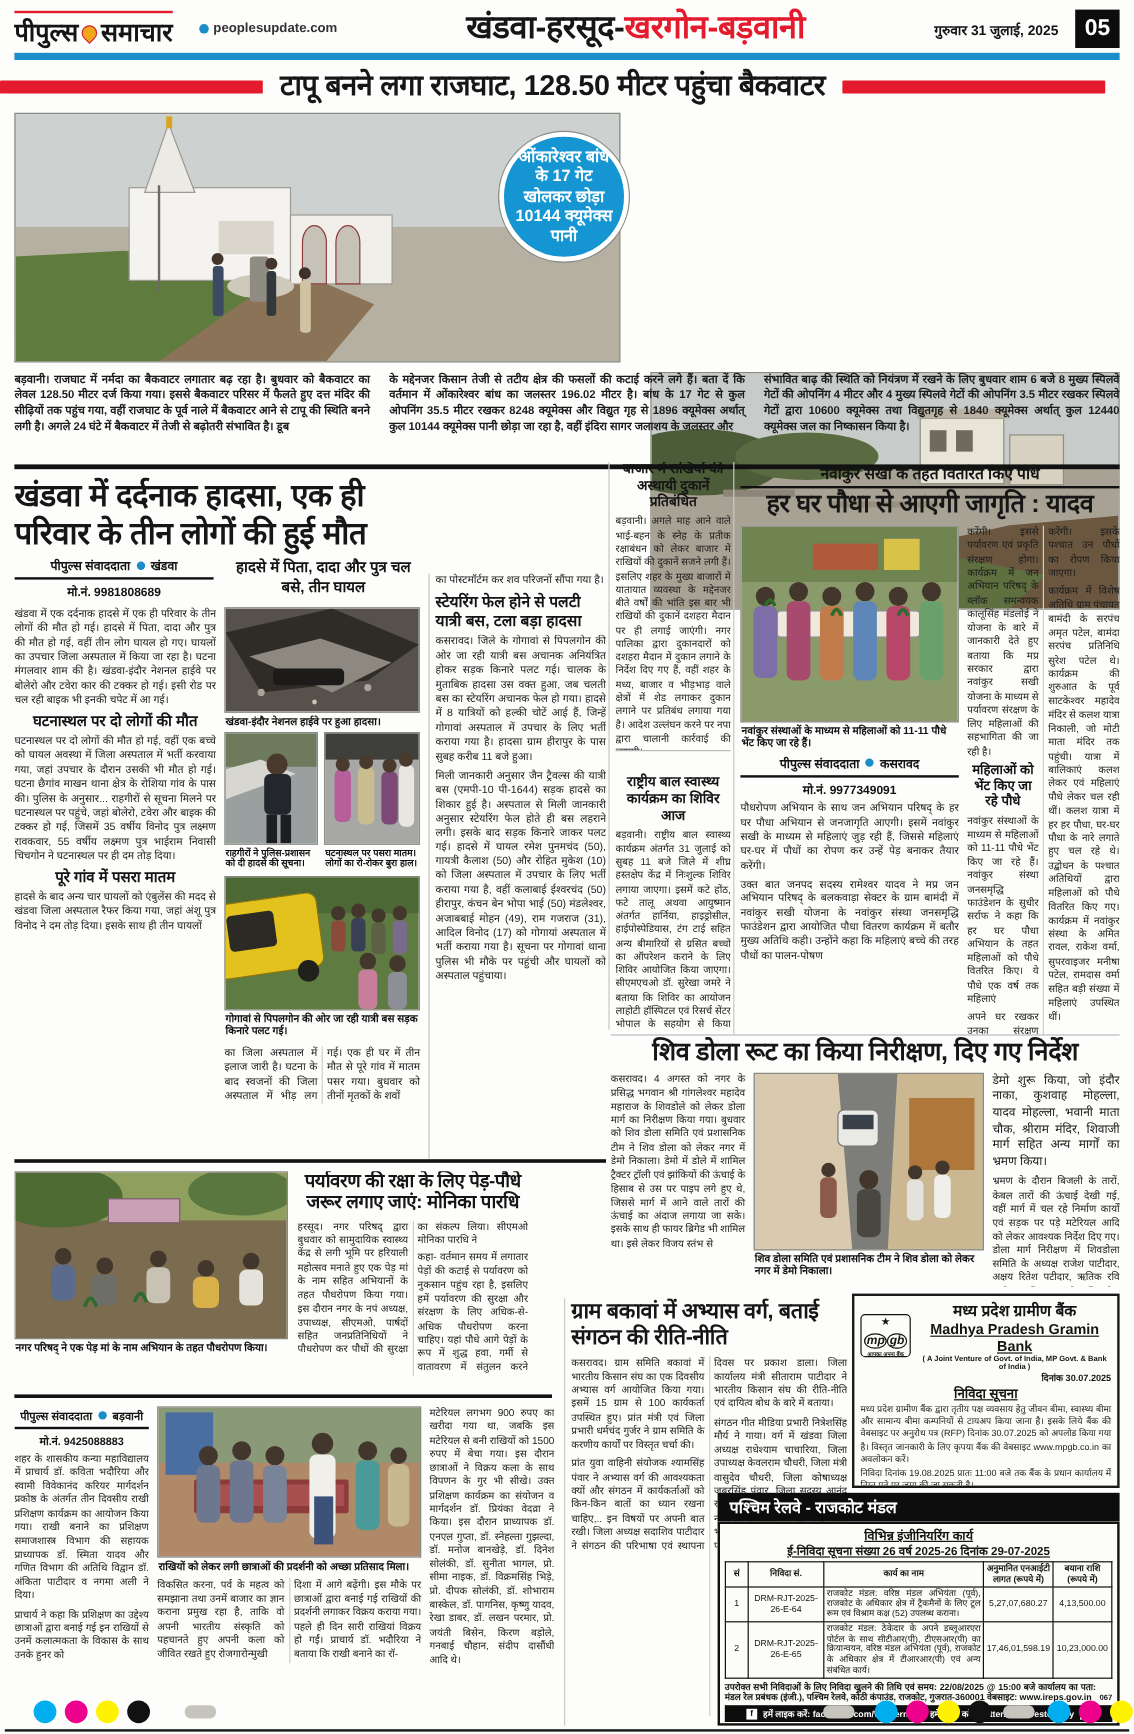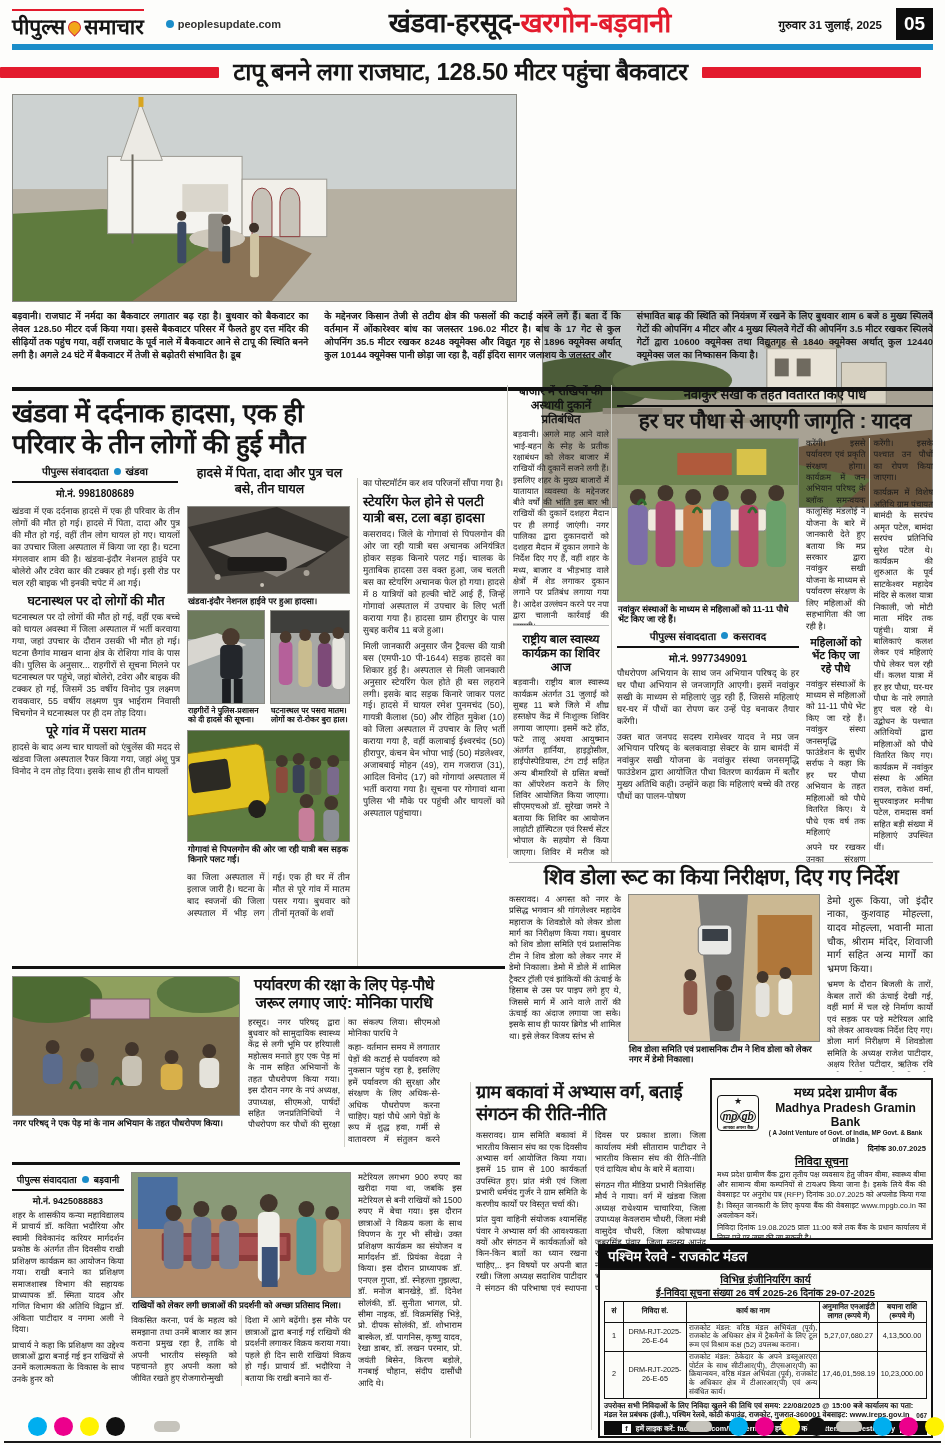--- a/index.html
+++ b/index.html
@@ -94,20 +94,23 @@
         <rect x="233" y="48" width="14" height="18" fill="#6f6a5f"></rect>
         <rect x="255" y="48" width="14" height="18" fill="#6f6a5f"></rect>
         <rect x="300" y="52" width="45" height="42" fill="#d8d2c2" stroke="#8f8c82"></rect>
         <rect x="222" y="30" width="78" height="8" fill="#b9b2a2"></rect>
         <polygon points="391,198 391,120 300,128 200,150 260,198" fill="#6b5740"></polygon>
         <polygon points="120,198 230,150 330,170 300,198" fill="#5e7040"></polygon>
         <rect x="60" y="98" width="60" height="6" fill="#8d8678"></rect>
         <rect x="150" y="108" width="90" height="5" fill="#97907f"></rect>
       </svg>
     </div>
+    <div class="abs" style="left:404px;top:16px;width:108px;height:108px;border-radius:50%;background:#1595d2;border:4px solid #fff;box-shadow:0 0 0 1px #8a8a84;display:flex;align-items:center;justify-content:center;text-align:center;padding:6px;">
+      <div style="color:#fff;font-size:13.5px;font-weight:800;line-height:1.22;">ओंकारेश्वर बांध के 17 गेट खोलकर छोड़ा 10144 क्यूमेक्स पानी</div>
+    </div>
   </div>
 
   <div class="abs mc3 clip" style="left:12px;top:310px;width:921px;height:73px;">
     <p class="bt bt9" style="font-weight:700;margin:0;">बड़वानी। राजघाट में नर्मदा का बैकवाटर लगातार बढ़ रहा है। बुधवार को बैकवाटर का लेवल 128.50 मीटर दर्ज किया गया। इससे बैकवाटर परिसर में फैलते हुए दत्त मंदिर की सीढ़ियों तक पहुंच गया, वहीं राजघाट के पूर्व नाले में बैकवाटर आने से टापू की स्थिति बनने लगी है। अगले 24 घंटे में बैकवाटर में तेजी से बढ़ोतरी संभावित है। डूब</p>
     <p class="bt bt9" style="font-weight:700;margin:0;">के मद्देनजर किसान तेजी से तटीय क्षेत्र की फसलों की कटाई करने लगे हैं। बता दें कि वर्तमान में ओंकारेश्वर बांध का जलस्तर 196.02 मीटर है। बांध के 17 गेट से कुल ओपनिंग 35.5 मीटर रखकर 8248 क्यूमेक्स और विद्युत गृह से 1896 क्यूमेक्स अर्थात् कुल 10144 क्यूमेक्स पानी छोड़ा जा रहा है, वहीं इंदिरा सागर जलाशय के जलस्तर और</p>
     <p class="bt bt9" style="font-weight:700;margin:0;">संभावित बाढ़ की स्थिति को नियंत्रण में रखने के लिए बुधवार शाम 6 बजे 8 मुख्य स्पिलवे गेटों की ओपनिंग 4 मीटर और 4 मुख्य स्पिलवे गेटों की ओपनिंग 3.5 मीटर रखकर स्पिलवे गेटों द्वारा 10600 क्यूमेक्स तथा विद्युतगृह से 1840 क्यूमेक्स अर्थात् कुल 12440 क्यूमेक्स जल का निष्कासन किया है।</p>
   </div>
   <div class="abs" style="left:12px;top:387px;width:921px;height:4px;background:#121212;"></div>
 
   <div class="abs clip" style="left:12px;top:398px;width:341px;height:568px;">
@@ -211,21 +214,21 @@
     <div style="font-size:13px;font-weight:800;line-height:1.2;margin:3px 0 4px;">स्टेयरिंग फेल होने से पलटी यात्री बस, टला बड़ा हादसा</div>
     <p class="bt clip" style="max-height:168px;">कसरावद। जिले के गोगावां से पिपलगोन की ओर जा रही यात्री बस अचानक अनियंत्रित होकर सड़क किनारे पलट गई। चालक के मुताबिक हादसा उस वक्त हुआ, जब चलती बस का स्टेयरिंग अचानक फेल हो गया। हादसे में 8 यात्रियों को हल्की चोटें आई हैं, जिन्हें गोगावां अस्पताल में उपचार के लिए भर्ती कराया गया है। हादसा ग्राम हीरापुर के पास सुबह करीब 11 बजे हुआ।</p>
     <p class="bt">मिली जानकारी अनुसार जैन ट्रैवल्स की यात्री बस (एमपी-10 पी-1644) सड़क हादसे का शिकार हुई है। अस्पताल से मिली जानकारी अनुसार स्टेयरिंग फेल होते ही बस लहराने लगी। इसके बाद सड़क किनारे जाकर पलट गई। हादसे में घायल रमेश पुनमचंद (50), गायत्री कैलाश (50) और रोहित मुकेश (10) को जिला अस्पताल में उपचार के लिए भर्ती कराया गया है, वहीं कलाबाई ईश्वरचंद (50) हीरापुर, कंचन बेन भोपा भाई (50) मंडलेश्वर, अजाबबाई मोहन (49), राम गजराज (31), आदिल विनोद (17) को गोगायां अस्पताल में भर्ती कराया गया है। सूचना पर गोगावां थाना पुलिस भी मौके पर पहुंची और घायलों को अस्पताल पहुंचाया।</p>
   </div>
 
   <div class="abs colrule" style="left:507px;top:385px;width:102px;height:473px;overflow:hidden;">
     <div class="clip" style="height:240px;">
       <div style="font-size:11.5px;font-weight:800;line-height:1.2;text-align:center;margin-bottom:3px;">बाजार में राखियों की अस्थायी दुकानें प्रतिबंधित</div>
       <p class="bt" style="font-size:8.3px;">बड़वानी। अगले माह आने वाले भाई-बहन के स्नेह के प्रतीक रक्षाबंधन को लेकर बाजार में राखियों की दुकानें सजने लगी हैं। इसलिए शहर के मुख्य बाजारों में यातायात व्यवस्था के मद्देनजर बीते वर्षों की भांति इस बार भी राखियों की दुकानें दशहरा मैदान पर ही लगाई जाएंगी। नगर पालिका द्वारा दुकानदारों को दशहरा मैदान में दुकान लगाने के निर्देश दिए गए हैं, वहीं शहर के मध्य, बाजार व भीड़भाड़ वाले क्षेत्रों में शेड लगाकर दुकान लगाने पर प्रतिबंध लगाया गया है। आदेश उल्लंघन करने पर नपा द्वारा चालानी कार्रवाई की जाएगी।</p>
     </div>
-    <div class="clip" style="height:228px;border-top:1px solid #bbb;padding-top:7px;">
+    <div class="clip" style="height:228px;border-top:1px solid #bbb;padding-top:20px;">
       <div style="font-size:11.5px;font-weight:800;line-height:1.2;text-align:center;margin-bottom:3px;">राष्ट्रीय बाल स्वास्थ्य कार्यक्रम का शिविर आज</div>
       <p class="bt" style="font-size:8.3px;">बड़वानी। राष्ट्रीय बाल स्वास्थ्य कार्यक्रम अंतर्गत 31 जुलाई को सुबह 11 बजे जिले में शीघ्र हस्तक्षेप केंद्र में निःशुल्क शिविर लगाया जाएगा। इसमें कटे होंठ, फटे तालू अथवा आयुष्मान अंतर्गत हार्निया, हाइड्रोसील, हाईपोस्पेडियास, टंग टाई सहित अन्य बीमारियों से ग्रसित बच्चों का ऑपरेशन कराने के लिए शिविर आयोजित किया जाएगा। सीएमएचओ डॉ. सुरेखा जमरे ने बताया कि शिविर का आयोजन लाहोटी हॉस्पिटल एवं रिसर्च सेंटर भोपाल के सहयोग से किया जाएगा। शिविर में मरीज को अस्पताल में होने वाला खर्च नहीं लगेगा, सब कुछ निःशुल्क रहेगा।</p>
     </div>
   </div>
 
   <div class="abs clip colrule" style="left:611px;top:385px;width:322px;height:477px;">
     <div class="kicker">नवांकुर सखी के तहत वितरित किए पौधे</div>
     <div class="headline" style="font-size:21px;text-align:center;">हर घर पौधा से आएगी जागृति : यादव</div>
     <div class="row" style="gap:7px;margin-top:4px;">
       <div style="width:182px;">
@@ -405,21 +408,21 @@
 
   <div class="abs clip" style="left:710px;top:1078px;width:223px;height:162px;border:2px solid #1a1a1a;padding:3px 5px;background:#fcfcf9;">
     <div class="row" style="gap:6px;align-items:center;">
       <div style="width:40px;height:34px;border:1.5px solid #111;border-radius:4px;text-align:center;position:relative;">
         <div style="font-size:9px;">★</div>
         <span style="font-size:10px;font-weight:800;font-style:italic;border:1px solid #111;border-radius:50%;padding:0 1px;">mp</span><span style="font-size:10px;font-weight:800;font-style:italic;border:1px solid #111;border-radius:50%;padding:0 1px;">gb</span>
         <div style="font-size:4.6px;font-weight:700;">आपका अपना बैंक</div>
       </div>
       <div style="flex:1;text-align:center;">
         <div style="font-size:13px;font-weight:800;">मध्य प्रदेश ग्रामीण बैंक</div>
-        <div style="font-size:12px;font-weight:800;">Madhya Pradesh Gramin Bank</div>
+        <div style="font-size:12px;font-weight:800;text-decoration:underline;">Madhya Pradesh Gramin Bank</div>
         <div style="font-size:6.3px;font-weight:700;">( A Joint Venture of Govt. of India, MP Govt. &amp; Bank of India )</div>
       </div>
     </div>
     <div style="text-align:right;font-size:7.6px;font-weight:700;">दिनांक 30.07.2025</div>
     <div style="text-align:center;font-size:11px;font-weight:800;text-decoration:underline;">निविदा सूचना</div>
     <p class="bt" style="font-size:7.5px;margin:2px 0;">मध्य प्रदेश ग्रामीण बैंक द्वारा तृतीय पक्ष व्यवसाय हेतु जीवन बीमा, स्वास्थ्य बीमा और सामान्य बीमा कम्पनियों से टायअप किया जाना है। इसके लिये बैंक की वेबसाइट पर अनुरोध पत्र (RFP) दिनांक 30.07.2025 को अपलोड किया गया है। विस्तृत जानकारी के लिए कृपया बैंक की वेबसाइट www.mpgb.co.in का अवलोकन करें।</p>
     <p class="bt" style="font-size:7.5px;margin:0 0 2px;">निविदा दिनांक 19.08.2025 प्रातः 11:00 बजे तक बैंक के प्रधान कार्यालय में निम्न पते पर जमा की जा सकती है।</p>
 
   </div>
 

